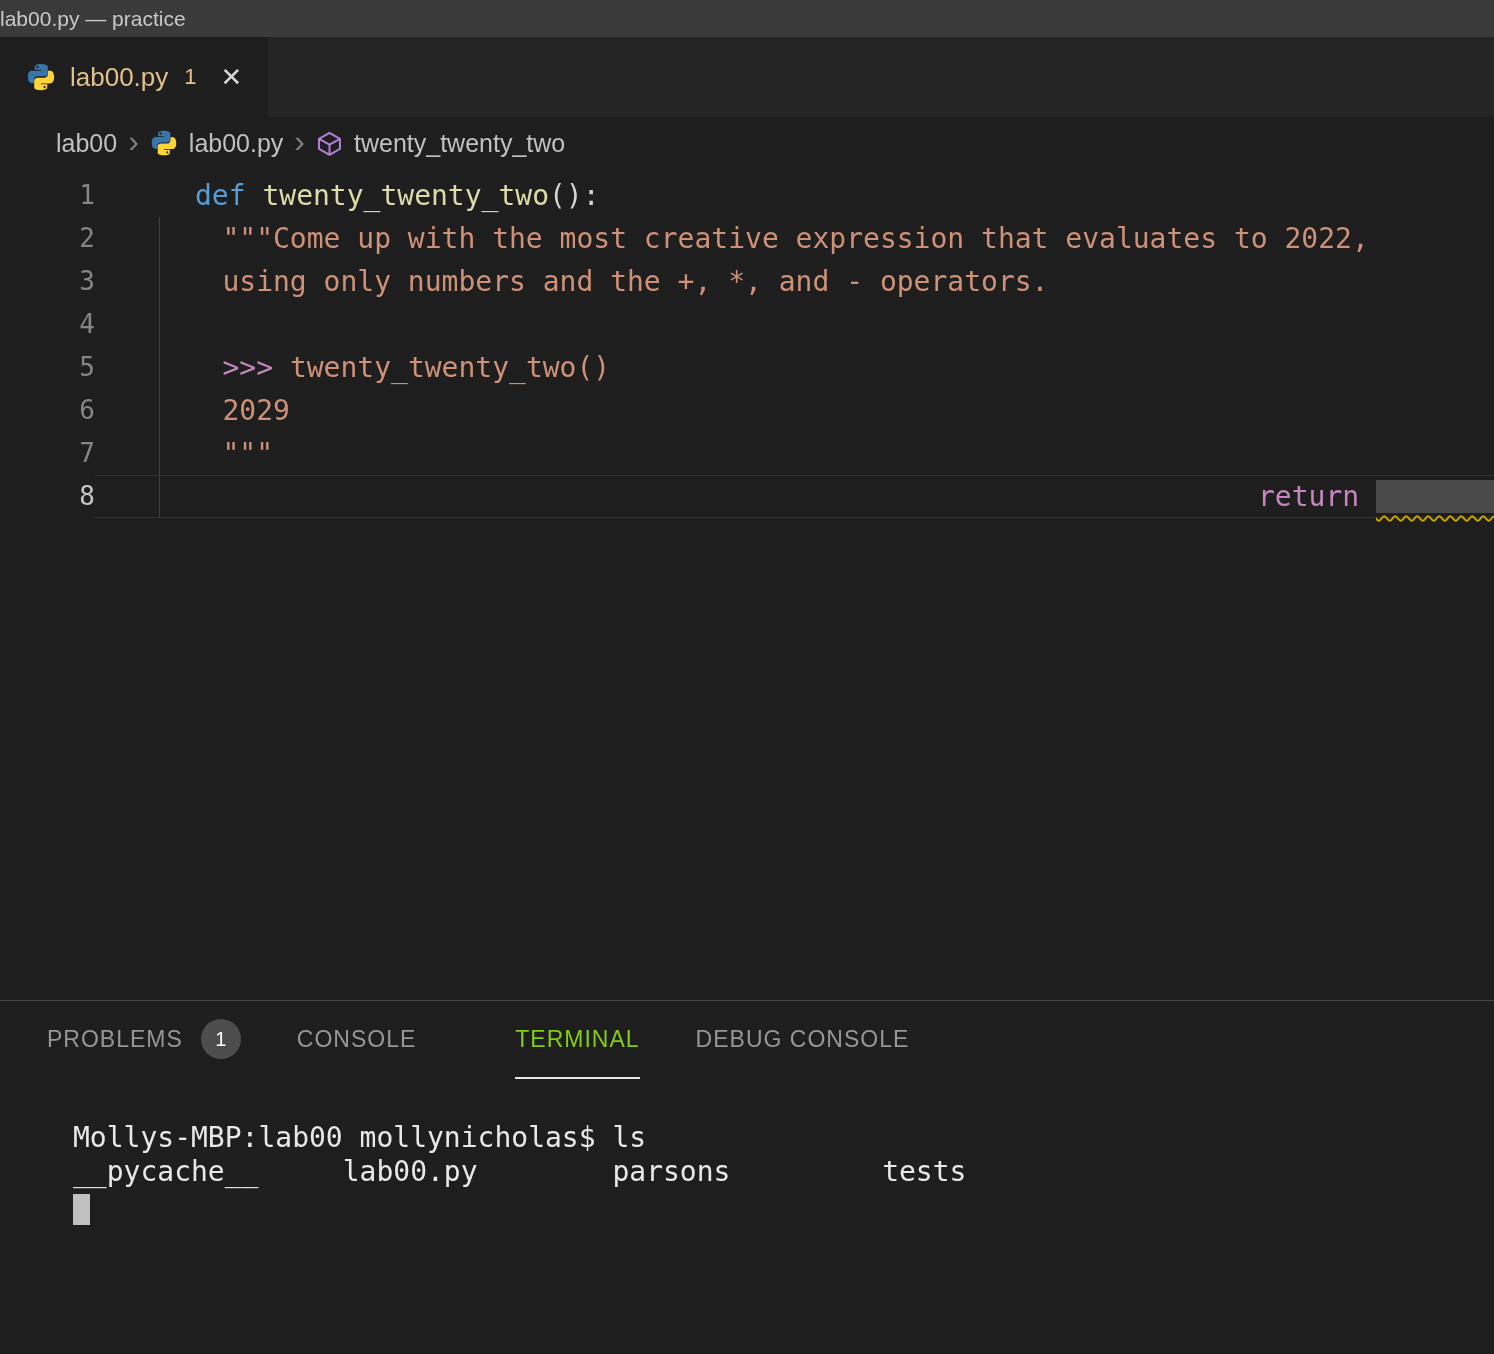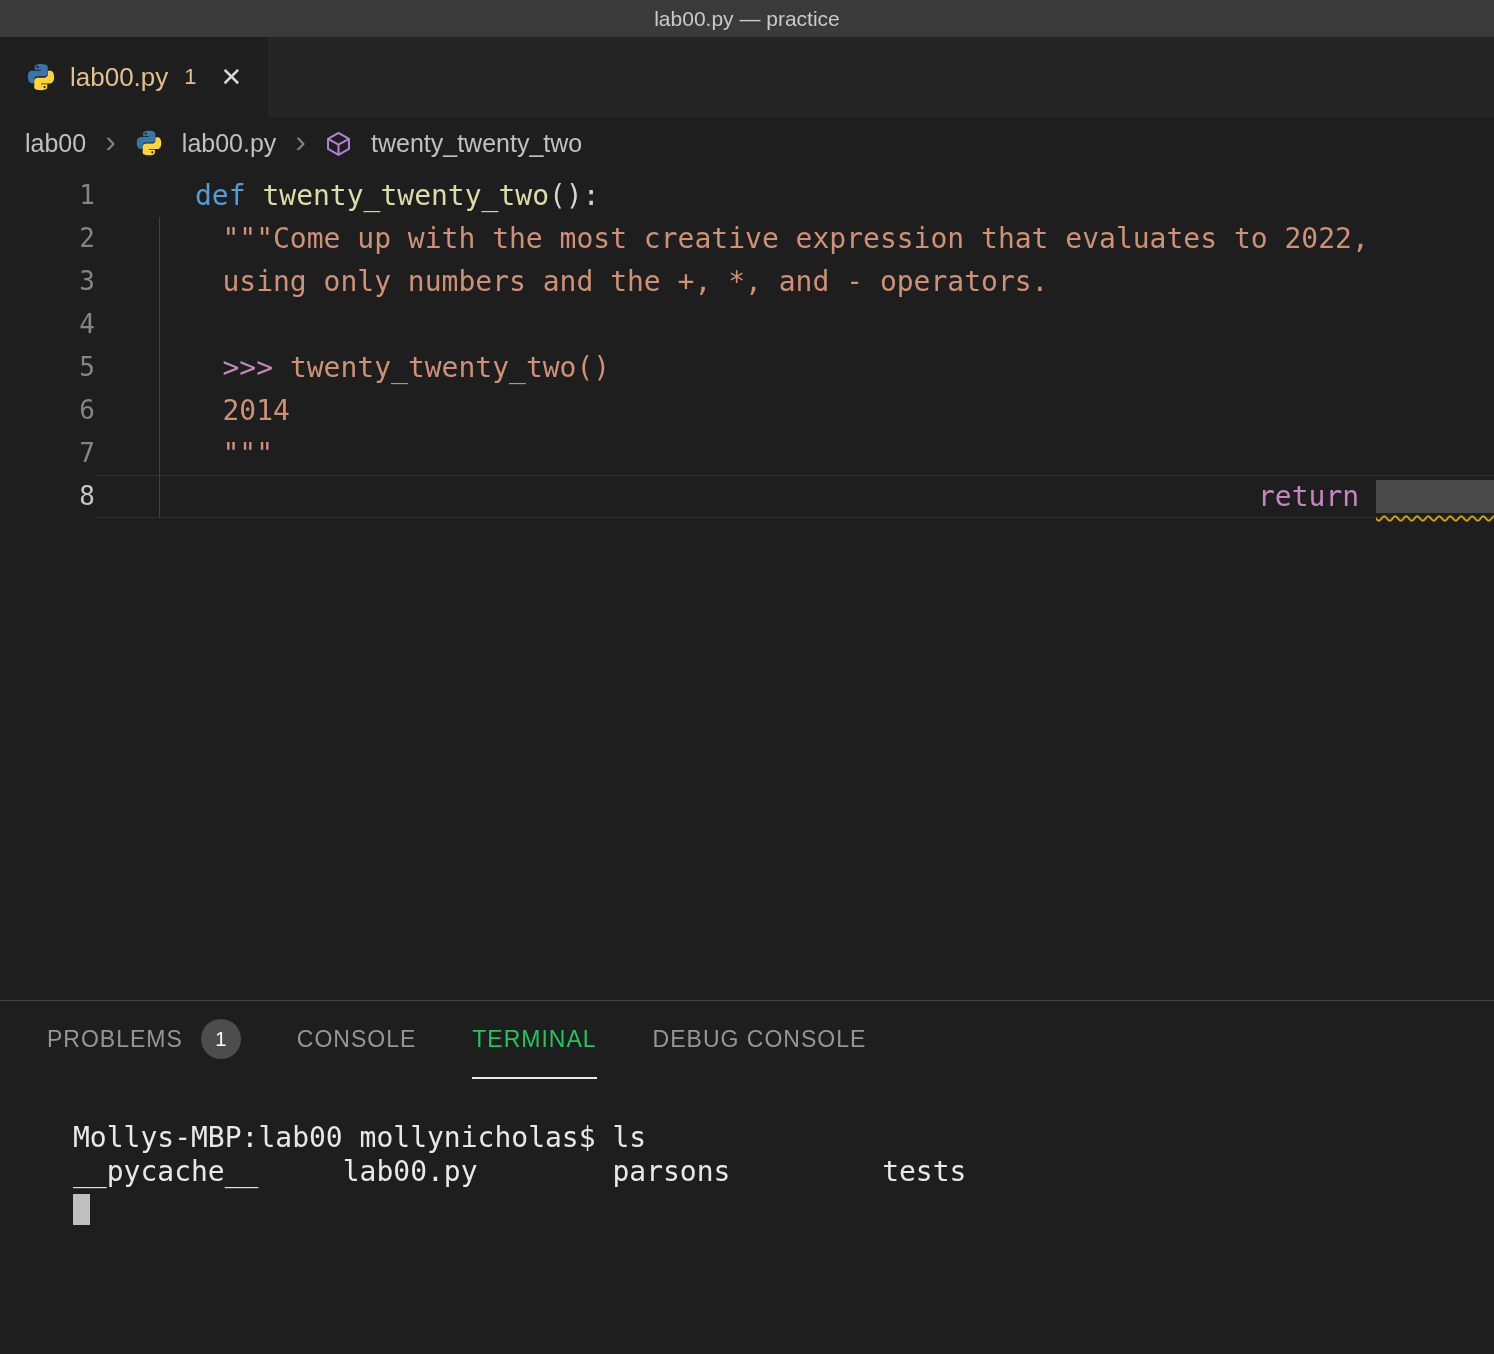--- a/index.html
+++ b/index.html
@@ -13,36 +13,36 @@
   }
   *{box-sizing:border-box;}
   html,body{margin:0;padding:0;}
   body{
     width:1494px;height:1354px;overflow:hidden;background:var(--editor-bg);
     font-family:"Liberation Sans",sans-serif;
   }
   
   .titlebar{
     height:37px;background:var(--titlebar-bg);color:#c9c9c9;
-    display:flex;align-items:center;justify-content:center;font-size:21px;
+    display:flex;align-items:center;justify-content:flex-start;font-size:21px;
   }
   
   .tabstrip{height:80px;background:var(--tabstrip-bg);display:flex;align-items:stretch;}
   .tab{
     display:flex;align-items:center;gap:14px;padding:0 26px;
     background:var(--editor-bg);cursor:pointer;
   }
   .tab-icon{display:flex;align-items:center;}
   .tab-label{color:var(--tab-active-fg);font-size:26px;}
   .tab-count{color:var(--tab-active-fg);font-size:22px;margin-left:2px;}
   .tab-close{color:#d8d8d8;font-size:26px;margin-left:10px;line-height:1;}
   
   .breadcrumb{
-    height:52px;display:flex;align-items:center;gap:19px;
-    padding-left:25px;background:var(--editor-bg);
+    height:52px;display:flex;align-items:center;gap:11px;
+    padding-left:56px;background:var(--editor-bg);
     color:var(--breadcrumb-fg);font-size:25px;
   }
   .chev{color:#7f7f7f;font-size:32px;line-height:1;margin-top:-4px;}
   .bc-icon{display:flex;align-items:center;}
   .bc-icon.symbol{color:var(--symbol-purple);}
   
   .editor{
     position:relative;height:831px;background:var(--editor-bg);
     font-family:"DejaVu Sans Mono",monospace;font-size:28px;padding-top:5px;
   }
@@ -74,21 +74,21 @@
     text-decoration-skip-ink:none;
   }
   
   .panel{height:274px;border-top:1px solid var(--panel-border);background:var(--editor-bg);}
   .panel-tabs{display:flex;align-items:stretch;height:78px;padding-left:47px;}
   .panel-tab{
     display:flex;align-items:center;gap:18px;margin-right:56px;
     color:#969696;font-size:23px;letter-spacing:1px;cursor:pointer;
     border-bottom:2px solid transparent;
   }
-  .panel-tab.active{color:#22c55e;border-bottom-color:#e8e8e8;}
+  .panel-tab.active{color:#84cc16;border-bottom-color:#e8e8e8;margin-left:43px;}
   .panel-badge{
     width:40px;height:40px;border-radius:50%;background:var(--badge-bg);
     color:#ffffff;font-size:20px;display:flex;align-items:center;justify-content:center;
     letter-spacing:0;
   }
   .terminal{
     padding:42px 0 0 47px;
     font-family:"DejaVu Sans Mono",monospace;font-size:28px;line-height:34px;
     color:var(--terminal-fg);
   }
@@ -158,21 +158,21 @@
       <div class="code-line">
         <div class="gutter">4</div>
         <div class="code-content"></div>
       </div>
       <div class="code-line">
         <div class="gutter">5</div>
         <div class="code-content"><span class="sg-pl">    </span><span class="sg-kw2">&gt;&gt;&gt; </span><span class="sg-str">twenty_twenty_two()</span></div>
       </div>
       <div class="code-line">
         <div class="gutter">6</div>
-        <div class="code-content"><span class="sg-pl">    </span><span class="sg-str">2014</span></div>
+        <div class="code-content"><span class="sg-pl">    </span><span class="sg-str">2029</span></div>
       </div>
       <div class="code-line">
         <div class="gutter">7</div>
         <div class="code-content"><span class="sg-pl">    </span><span class="sg-str">"""</span></div>
       </div>
       <div class="code-line active">
         <div class="gutter">8</div>
         <div class="code-content"><span class="sg-pl">    </span><span class="sg-kw2">return</span><span class="sg-pl"> </span><span class="sg-ghost">       </span></div>
       </div>
     </div>

